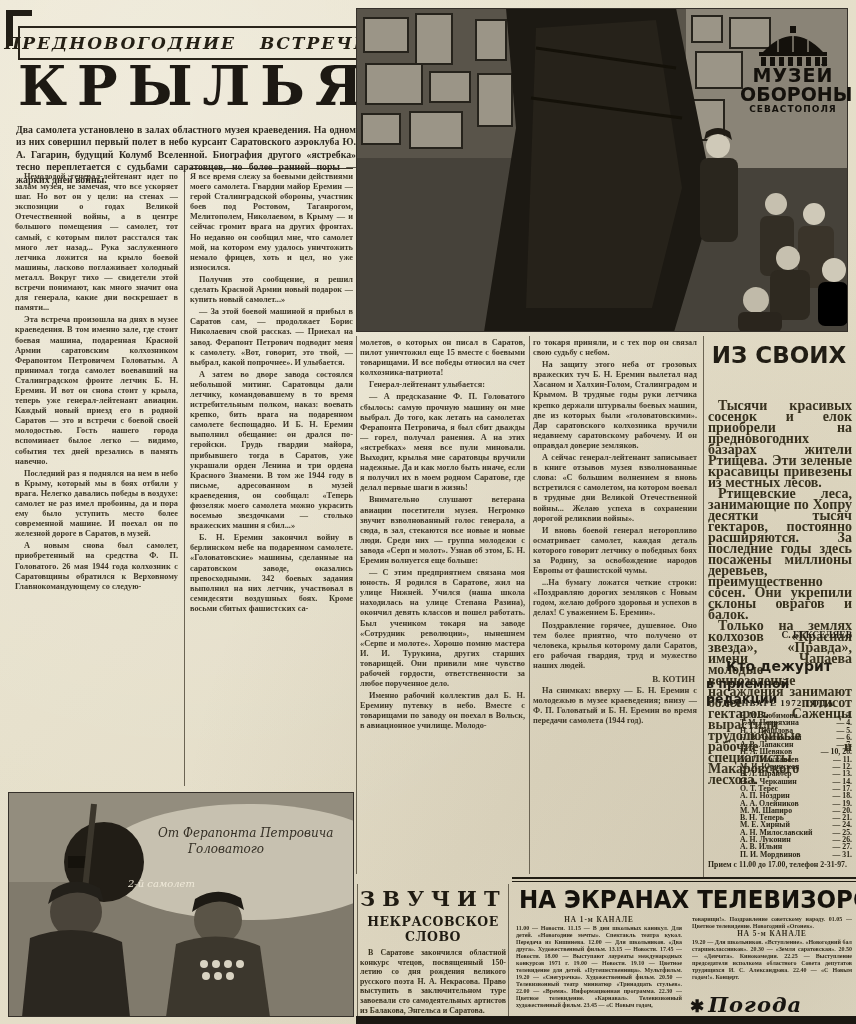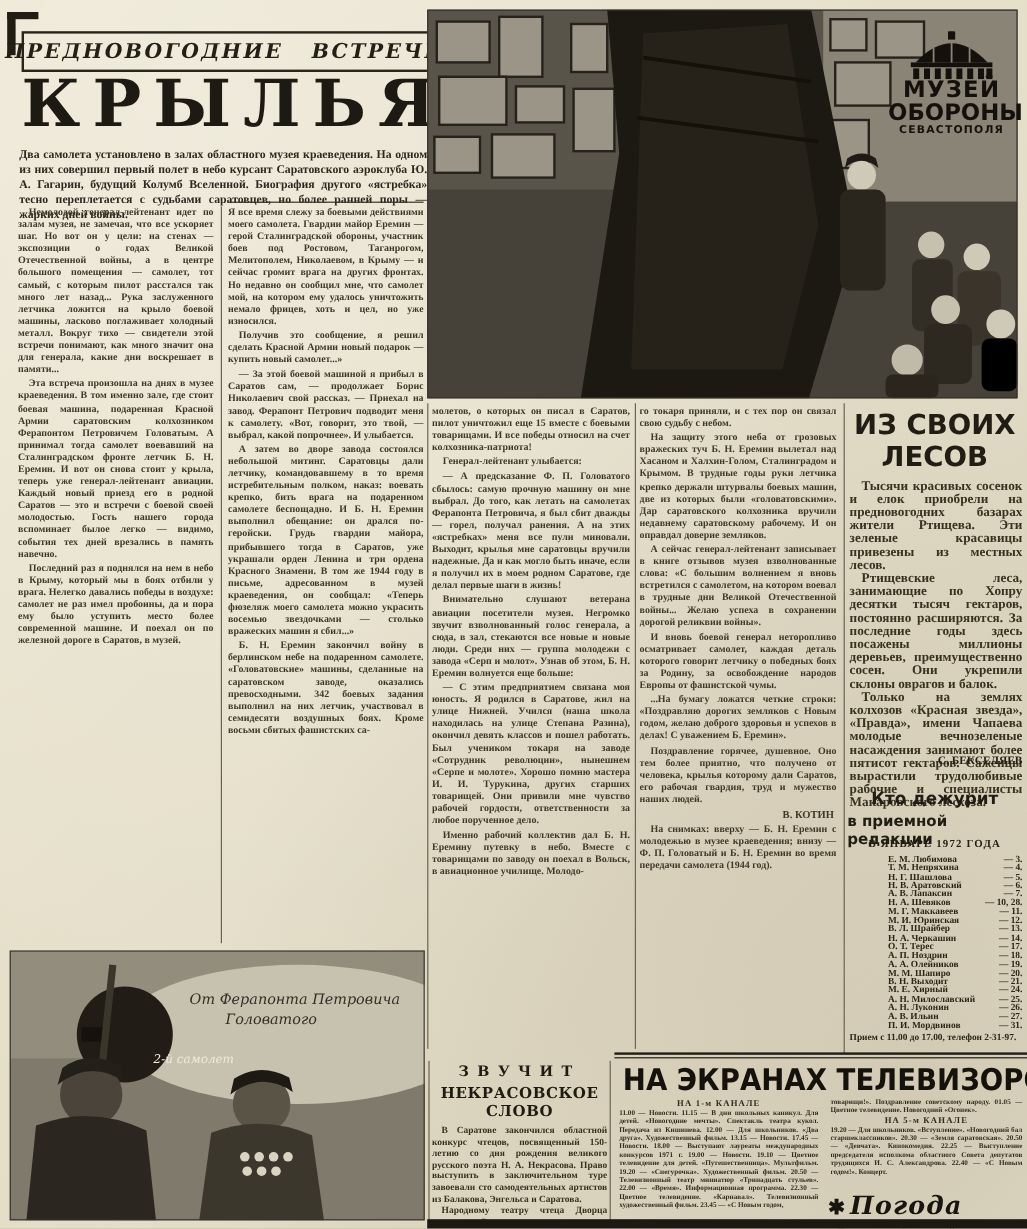--- a/index.html
+++ b/index.html
@@ -50,36 +50,36 @@
   #museum-logo{left:740px;top:26px;width:106px;text-align:center;color:#14110c;}
   #museum-logo .l1{font-family:"DejaVu Sans", sans-serif;font-weight:bold;font-size:19px;line-height:19px;letter-spacing:1px;}
   #museum-logo .l2{font-family:"DejaVu Sans", sans-serif;font-weight:bold;font-size:19px;line-height:19px;letter-spacing:0;}
   #museum-logo .l3{font-family:"DejaVu Sans", sans-serif;font-weight:bold;font-size:9px;line-height:11px;letter-spacing:1px;}
   
   #bottom-photo{left:8px;top:792px;width:346px;height:225px;background:#6e695d;overflow:hidden;}
   .inscription{position:absolute;font-style:italic;font-family:"DejaVu Serif",serif;color:#332e24;}
   
   #forest-title{left:706px;top:342px;width:146px;text-align:center;
     font-family:"DejaVu Sans", sans-serif;font-weight:bold;font-size:23px;line-height:26px;color:#211d14;}
-  #forest-text{left:708px;top:400px;width:144px;font-size:11px;line-height:11px;text-align:justify;font-weight:bold;color:#38321f;}
+  #forest-text{left:708px;top:400px;width:144px;font-size:14px;line-height:11px;text-align:justify;font-weight:bold;color:#38321f;}
   #forest-text p{margin:0;text-indent:10px;}
   #forest-author{left:708px;top:630px;width:144px;text-align:right;font-weight:bold;font-size:9.5px;color:#241f15;}
   #forest-div{left:770px;top:646px;width:22px;height:2px;background:#39332
 6;}
   #duty-head1{left:706px;top:658px;width:146px;text-align:center;font-family:"DejaVu Sans",sans-serif;font-weight:bold;font-size:14px;color:#211d14;}
   #duty-head2{left:706px;top:676px;width:146px;text-align:left;font-family:"DejaVu Sans",sans-serif;font-weight:bold;font-size:12.5px;color:#211d14;}
   #duty-sub{left:706px;top:698px;width:146px;text-align:center;font-weight:bold;font-size:9px;letter-spacing:1px;color:#241f15;}
   #duty-list{left:708px;top:712px;width:144px;font-size:7.8px;line-height:7.3px;font-weight:bold;color:#2c2718;}
   .duty-row{display:flex;justify-content:space-between;margin-left:32px;}
   .duty-name{white-space:nowrap;}
   .duty-dates{white-space:nowrap;}
   #duty-note{left:708px;top:860px;width:144px;font-size:7.8px;line-height:9px;font-weight:bold;text-align:justify;color:#2c2718;}
   
   #nek-box{left:360px;top:884px;width:146px;height:140px;overflow:hidden;}
-  #nek-t1{text-align:center;font-family:"DejaVu Serif",serif;font-weight:bold;font-size:12px;letter-spacing:7px;color:#1f1b12;margin-top:2px;}
+  #nek-t1{text-align:center;font-family:"DejaVu Serif",serif;font-weight:bold;font-size:21px;letter-spacing:7px;color:#1f1b12;margin-top:2px;}
   #nek-t2{text-align:center;font-family:"DejaVu Serif",serif;font-weight:bold;font-size:12.5px;letter-spacing:0.5px;color:#1f1b12;margin:3px 0 4px 0;}
   #nek-text{font-size:7.9px;line-height:9.6px;text-align:justify;font-weight:bold;color:#38321f;}
   #nek-text p{margin:0;text-indent:8px;}
   
   #tv-rule-a{left:512px;top:877px;width:344px;height:2px;background:#211d14;}
   #tv-rule-b{left:512px;top:881px;width:344px;height:1px;background:#211d14;}
   #tv-head{left:513px;top:886px;width:343px;height:26px;display:flex;align-items:center;}
   #tv-title{font-family:"DejaVu Sans",sans-serif;font-weight:bold;font-size:25px;line-height:25px;color:#15120c;
     transform:scaleX(.92);transform-origin:left;white-space:nowrap;letter-spacing:0px;margin-left:6px;}
   .tv-col{font-size:6px;line-height:7px;text-align:justify;font-weight:bold;color:#332d1d;}
@@ -181,20 +181,21 @@
     </svg>
     <div class="l1">МУЗЕЙ</div>
     <div class="l2">ОБОРОНЫ</div>
     <div class="l3">СЕВАСТОПОЛЯ</div>
   </div>
 
   <div class="abs news-col" id="col1">
       <p>Немолодой генерал-лейтенант идет по залам музея, не замечая, что все ускоряет шаг. Но вот он у цели: на стенах — экспозиции о годах Великой Отечественной войны, а в центре большого помещения — самолет, тот самый, с которым пилот расстался так много лет назад... Рука заслуженного летчика ложится на крыло боевой машины, ласково поглаживает холодный металл. Вокруг тихо — свидетели этой встречи понимают, как много значит она для генерала, какие дни воскрешает в памяти...</p>
       <p>Эта встреча произошла на днях в музее краеведения. В том именно зале, где стоит боевая машина, подаренная Красной Армии саратовским колхозником Ферапонтом Петровичем Головатым. А принимал тогда самолет воевавший на Сталинградском фронте летчик Б. Н. Еремин. И вот он снова стоит у крыла, теперь уже генерал-лейтенант авиации. Каждый новый приезд его в родной Саратов — это и встречи с боевой своей молодостью. Гость нашего города вспоминает былое легко — видимо, события тех дней врезались в память навечно.</p>
       <p>Последний раз я поднялся на нем в небо в Крыму, который мы в боях отбили у врага. Нелегко давались победы в воздухе: самолет не раз имел пробоины, да и пора ему было уступить место более современной машине. И поехал он по железной дороге в Саратов, в музей.</p>
+      <p>А новым снова был самолет, приобретенный на средства Ф. П. Головатого. 26 мая 1944 года колхозник с Саратовщины обратился к Верховному Главнокомандующему со следую-</p>
     </div>
   <div class="abs news-col cont" id="col2">
       <p>Я все время слежу за боевыми действиями моего самолета. Гвардии майор Еремин — герой Сталинградской обороны, участник боев под Ростовом, Таганрогом, Мелитополем, Николаевом, в Крыму — и сейчас громит врага на других фронтах. Но недавно он сообщил мне, что самолет мой, на котором ему удалось уничтожить немало фрицев, хоть и цел, но уже износился.</p>
       <p>Получив это сообщение, я решил сделать Красной Армии новый подарок — купить новый самолет...»</p>
       <p>— За этой боевой машиной я прибыл в Саратов сам, — продолжает Борис Николаевич свой рассказ. — Приехал на завод. Ферапонт Петрович подводит меня к самолету. «Вот, говорит, это твой, — выбрал, какой попрочнее». И улыбается.</p>
       <p>А затем во дворе завода состоялся небольшой митинг. Саратовцы дали летчику, командовавшему в то время истребительным полком, наказ: воевать крепко, бить врага на подаренном самолете беспощадно. И Б. Н. Еремин выполнил обещание: он дрался по-геройски. Грудь гвардии майора, прибывшего тогда в Саратов, уже украшали орден Ленина и три ордена Красного Знамени. В том же 1944 году в письме, адресованном в музей краеведения, он сообщал: «Теперь фюзеляж моего самолета можно украсить восемью звездочками — столько вражеских машин я сбил...»</p>
       <p>Б. Н. Еремин закончил войну в берлинском небе на подаренном самолете. «Головатовские» машины, сделанные на саратовском заводе, оказались превосходными. 342 боевых задания выполнил на них летчик, участвовал в семидесяти воздушных боях. Кроме восьми сбитых фашистских са-</p>
     </div>
   <div class="abs news-col cont" id="col3">
       <p>молетов, о которых он писал в Саратов, пилот уничтожил еще 15 вместе с боевыми товарищами. И все победы относил на счет колхозника-патриота!</p>
@@ -217,21 +218,20 @@
     <div id="photo-caption">На снимках: вверху — Б. Н. Еремин с молодежью в музее краеведения; внизу — Ф. П. Головатый и Б. Н. Еремин во время передачи самолета (1944 год).</div>
   </div>
 
   <div class="abs vrule" style="left:184px;top:172px;height:614px;"></div>
   <div class="abs vrule" style="left:356px;top:336px;height:538px;"></div>
   <div class="abs vrule" style="left:529px;top:336px;height:538px;"></div>
   <div class="abs vrule" style="left:703px;top:336px;height:542px;"></div>
 
   <div class="abs" id="forest-title">
     <div>ИЗ СВОИХ</div>
-    <div>ЛЕСОВ</div>
   </div>
   <div class="abs" id="forest-text">
       <p>Тысячи красивых сосенок и елок приобрели на предновогодних базарах жители Ртищева. Эти зеленые красавицы привезены из местных лесов.</p>
       <p>Ртищевские леса, занимающие по Хопру десятки тысяч гектаров, постоянно расширяются. За последние годы здесь посажены миллионы деревьев, преимущественно сосен. Они укрепили склоны оврагов и балок.</p>
       <p>Только на землях колхозов «Красная звезда», «Правда», имени Чапаева молодые вечнозеленые насаждения занимают более пятисот гектаров. Саженцы вырастили трудолюбивые рабочие и специалисты Макаровского лесхоза.</p>
     </div>
   <div class="abs" id="forest-author">С. БЕКСЕЛЯЕВ</div>
   <div class="abs" id="forest-div"></div>
 
   <div class="abs" id="duty-head1">Кто дежурит</div>
@@ -288,21 +288,21 @@
       </div>
       <div class="duty-row">
         <span class="duty-name">А. А. Олейников</span>
         <span class="duty-dates">— 19.</span>
       </div>
       <div class="duty-row">
         <span class="duty-name">М. М. Шапиро</span>
         <span class="duty-dates">— 20.</span>
       </div>
       <div class="duty-row">
-        <span class="duty-name">В. Н. Выходит</span>
+        <span class="duty-name">В. Н. Теперь</span>
         <span class="duty-dates">— 21.</span>
       </div>
       <div class="duty-row">
         <span class="duty-name">М. Е. Хирный</span>
         <span class="duty-dates">— 24.</span>
       </div>
       <div class="duty-row">
         <span class="duty-name">А. Н. Милославский</span>
         <span class="duty-dates">— 25.</span>
       </div>

